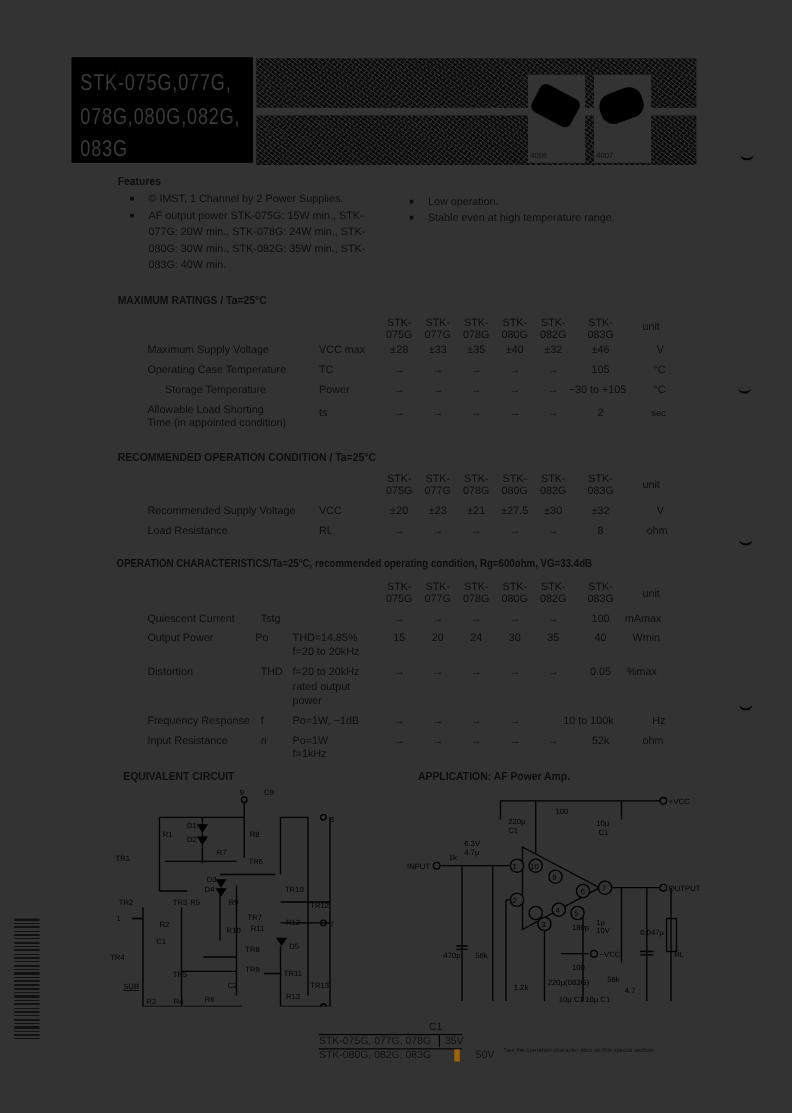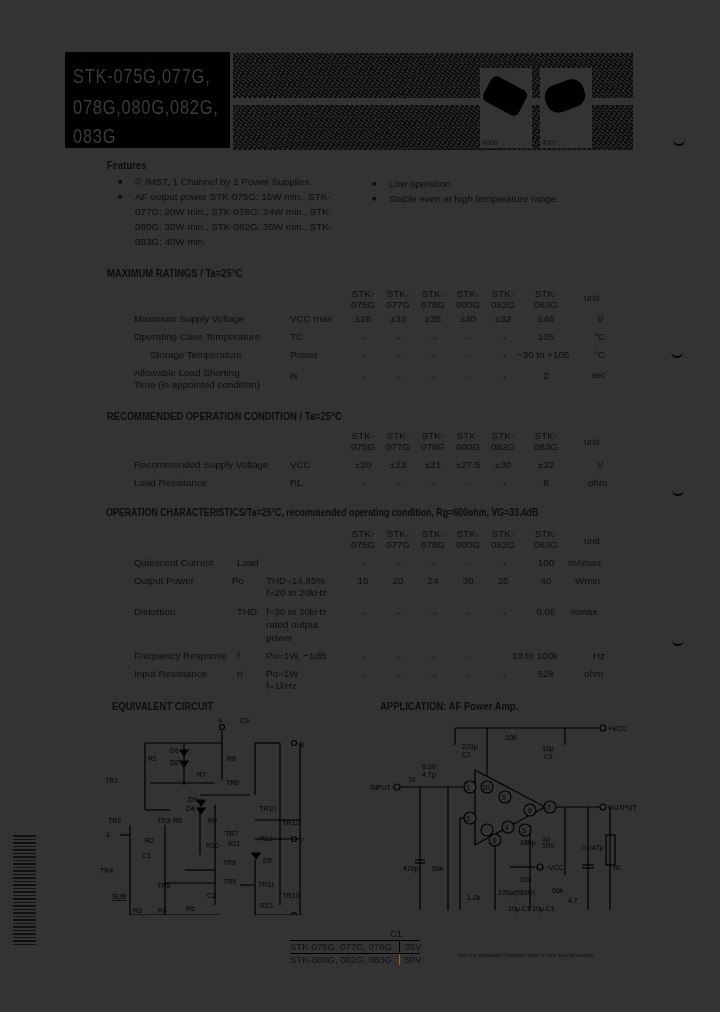--- a/index.html
+++ b/index.html
@@ -177,21 +177,21 @@
   <div class="cell ctr hd2" style="left:343px;top:528px"><span>STK-</span><br><span>075G</span></div>
   <div class="cell ctr hd2" style="left:378px;top:528px"><span>STK-</span><br><span>077G</span></div>
   <div class="cell ctr hd2" style="left:413px;top:528px"><span>STK-</span><br><span>078G</span></div>
   <div class="cell ctr hd2" style="left:448px;top:528px"><span>STK-</span><br><span>080G</span></div>
   <div class="cell ctr hd2" style="left:483px;top:528px"><span>STK-</span><br><span>082G</span></div>
   <div class="cell ctr hd2" style="left:526px;top:528px"><span>STK-</span><br><span>083G</span></div>
   <div class="cell" style="left:584px;top:535px">unit</div>
 </div>
 <div>
   <div class="cell" style="left:134px;top:557px">Quiescent Current</div>
-  <div class="cell" style="left:237px;top:557px">Load</div>
+  <div class="cell" style="left:237px;top:557px">Tstg</div>
   <div class="cell ctr" style="left:343px;top:557px">→</div>
   <div class="cell ctr" style="left:378px;top:557px">→</div>
   <div class="cell ctr" style="left:413px;top:557px">→</div>
   <div class="cell ctr" style="left:448px;top:557px">→</div>
   <div class="cell ctr" style="left:483px;top:557px">→</div>
   <div class="cell ctr" style="left:526px;top:557px">100</div>
   <div class="cell" style="left:568px;top:557px">mAmax</div>
 </div>
 <div>
   <div class="cell" style="left:134px;top:575px">Output Power</div>
@@ -411,16 +411,16 @@
 </svg>
 
 <div class="ctable">
   <div class="row" style="padding-left:100px">C1</div>
   <div class="row" style="border-top:1px solid #000;width:130px">
     <span>STK-075G, 077G, 078G</span>
     <span style="border-left:1px solid #000;padding-left:5px;margin-left:4px">35V</span>
   </div>
   <div class="row" style="border-top:1px solid #000;width:130px">
     <span>STK-080G, 082G, 083G</span>
-    <span style="border-left:1px solid #a16207;padding-left:5px;margin-left:4px">50V</span>
+    <span style="border-left:5px solid #a16207;padding-left:15px;margin-left:18px">50V</span>
   </div>
 </div>
 <div class="footnote">See the operation character stics on this special section.</div>
 
 </body></html>

